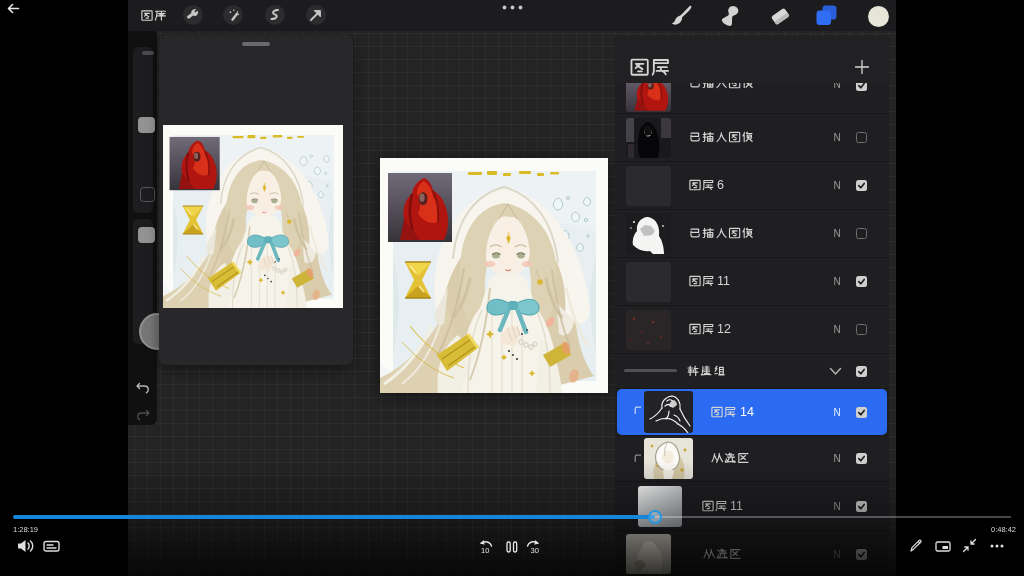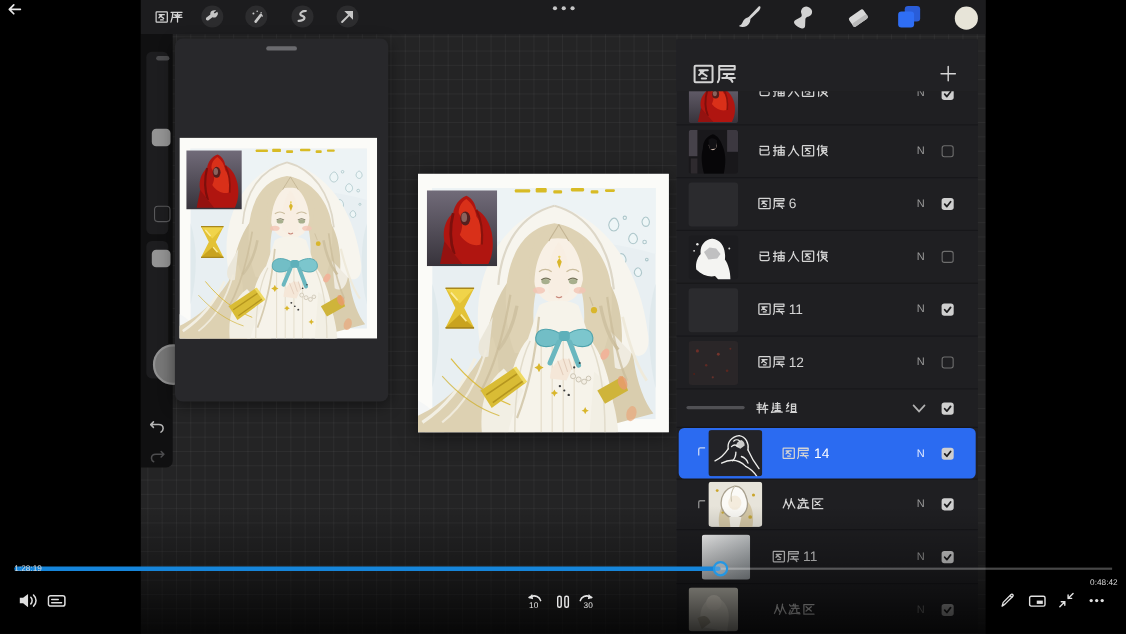--- a/index.html
+++ b/index.html
@@ -551,21 +551,21 @@
 <svg class="a ov" style="left:502px;top:5px" width="21" height="5" viewBox="0 0 21 5">
     <g fill="#c6c6c6">
       <circle cx="2.5" cy="2.5" r="1.9"></circle>
       <circle cx="10.5" cy="2.5" r="1.9"></circle>
       <circle cx="18.5" cy="2.5" r="1.9"></circle>
     </g>
   </svg>
 <div class="a ov" style="left:655px;top:516.2px;width:356px;height:1.8px;background:rgba(255,255,255,.28)"></div>
 <div class="a ov" style="left:13px;top:515px;width:642px;height:4px;background:#1685da;border-radius:2px"></div>
 <div class="a ov" style="left:648px;top:510px;width:10px;height:10px;border:2.6px solid #2497e3;border-radius:50%;background:rgba(190,215,235,.3)"></div>
-<div class="a ov" style="left:13px;top:512px;font-size:7.5px;color:#dedede;letter-spacing:0">1:28:19</div>
+<div class="a ov" style="left:13px;top:525px;font-size:7.5px;color:#dedede;letter-spacing:0">1:28:19</div>
 <div class="a ov" style="left:991px;top:525px;font-size:7.5px;color:#dedede;letter-spacing:0">0:48:42</div>
 <svg class="a ov" style="left:17px;top:539px" width="18" height="14" viewBox="0 0 18 14">
     <path d="M1,4.5h3L8.5,1v12L4,9.5H1z" fill="#dedede"></path>
     <path d="M11,4c1.6,1.6 1.6,4.4 0,6M13.5,2c3,2.6 3,7.4 0,10" stroke="#dedede" stroke-width="1.4" fill="none" stroke-linecap="round"></path>
   </svg>
 <svg class="a ov" style="left:43px;top:540px" width="17" height="13" viewBox="0 0 17 13">
     <rect x="1" y="1.5" width="15" height="9.5" rx="2" fill="none" stroke="#dedede" stroke-width="1.4"></rect>
     <path d="M4,5h6M4,8h9" stroke="#dedede" stroke-width="1.3" stroke-linecap="round"></path>
   </svg>
 <svg class="a ov" style="left:477px;top:539px" width="16" height="14" viewBox="0 0 16 14">

